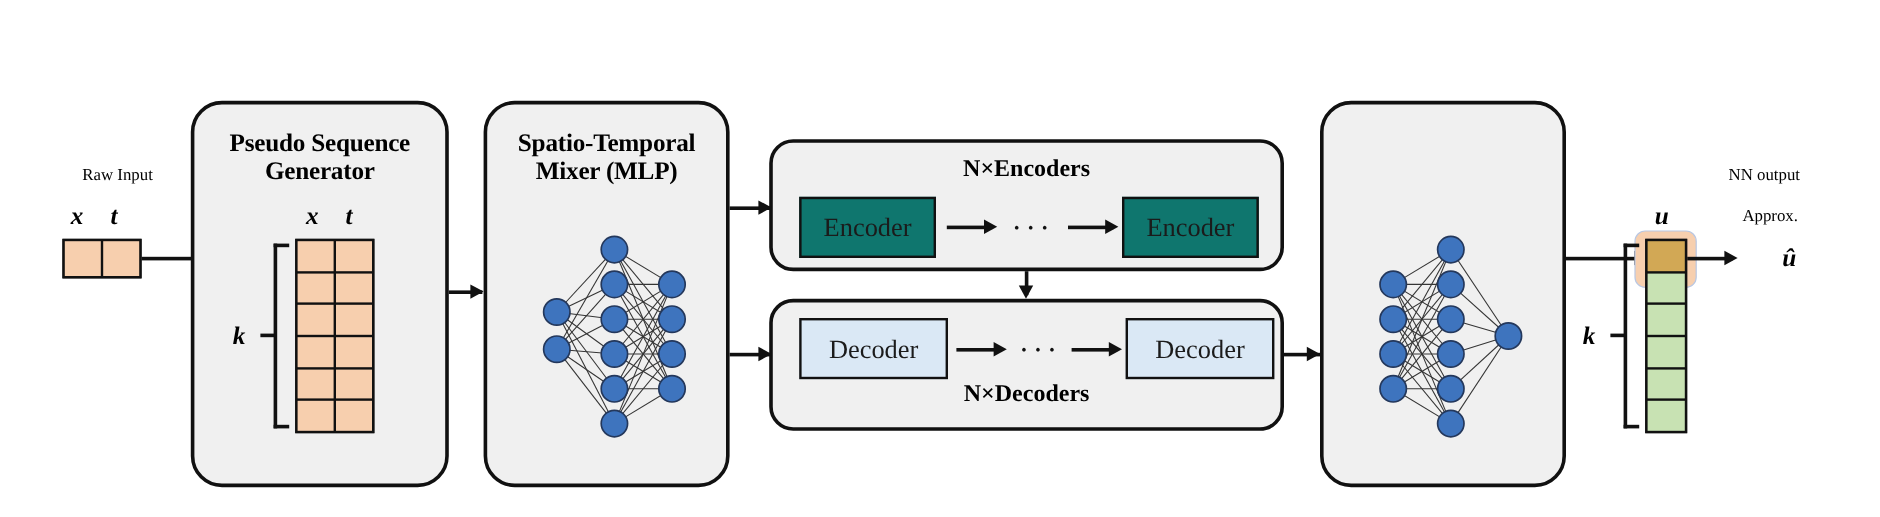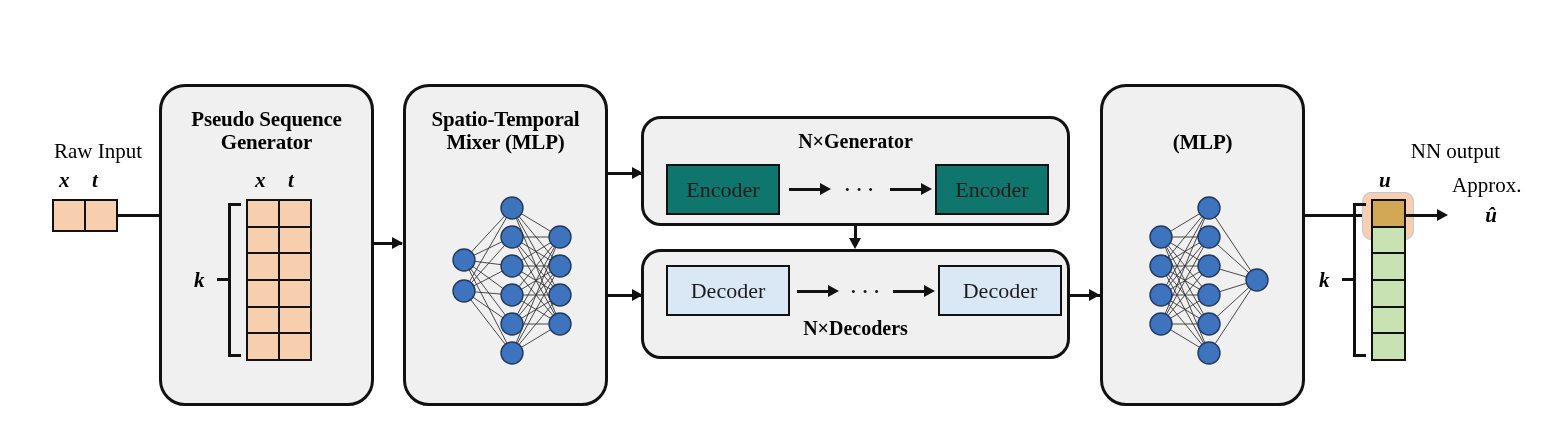--- a/index.html
+++ b/index.html
@@ -38,21 +38,21 @@
     color: #000;
     letter-spacing: -0.2px;
   }
 
   
   .label {
     position: absolute;
     color: #000;
     white-space: nowrap;
   }
-  .label-plain { font-size: 21px; }
+  .label-plain { font-size: 14px; }
   .label-bold  { font-size: 20px; font-weight: bold; }
   .label-ital  { font-style: italic; font-weight: bold; font-size: 21px; }
   .center { text-align: center; }
 
   
   .grid {
     position: absolute;
     display: grid;
     border: 2.5px solid #111;
     box-sizing: border-box;
@@ -242,21 +242,21 @@
   </svg>
 
   <div class="hline" style="left:608px; top:172px; width:34px;"></div>
   <div class="head-r" style="left:632px; top:166.5px;"></div>
 
   <div class="hline" style="left:608px; top:294px; width:34px;"></div>
   <div class="head-r" style="left:632px; top:288.5px;"></div>
 
   <div class="module" style="left:641px; top:116px; width:429px; height:110px; border-radius:20px;">
   </div>
-  <div class="label label-bold center" style="left:641px; top:130px; width:429px;">N×Generator</div>
+  <div class="label label-bold center" style="left:641px; top:130px; width:429px;">N×Encoders</div>
 
   <div class="unit unit-enc" style="left:666px; top:164px; width:114px; height:51px;">Encoder</div>
 
   <div class="hline" style="left:789px; top:188px; width:38px;"></div>
   <div class="head-r" style="left:820px; top:182.5px;"></div>
 
   <div class="dots" style="left:843px; top:177px;">···</div>
 
   <div class="hline" style="left:890px; top:188px; width:38px;"></div>
   <div class="head-r" style="left:921px; top:182.5px;"></div>
@@ -281,21 +281,20 @@
 
   <div class="unit unit-dec" style="left:938px; top:265px; width:124px; height:51px;">Decoder</div>
 
   <div class="label label-bold center" style="left:641px; top:317px; width:429px;">N×Decoders</div>
 
   <div class="hline" style="left:1070px; top:294px; width:30px;"></div>
   <div class="head-r" style="left:1089px; top:288.5px;"></div>
 
   <div class="module" style="left:1100px; top:84px; width:205px; height:322px;">
   </div>
-  <div class="module-title" style="left:1100px; top:131px; width:205px;">(MLP)</div>
 
   <svg class="abs" style="left:1145px; top:188px;" width="130" height="192" viewBox="0 0 130 192">
     <g stroke="#2b2b2b" stroke-width="0.9" opacity="0.95">
 
       <line x1="16" y1="49" x2="64" y2="20"></line>
         <line x1="16" y1="49" x2="64" y2="49"></line>
       <line x1="16" y1="49" x2="64" y2="78"></line>
         <line x1="16" y1="49" x2="64" y2="107"></line>
       <line x1="16" y1="49" x2="64" y2="136"></line>
         <line x1="16" y1="49" x2="64" y2="165"></line>

